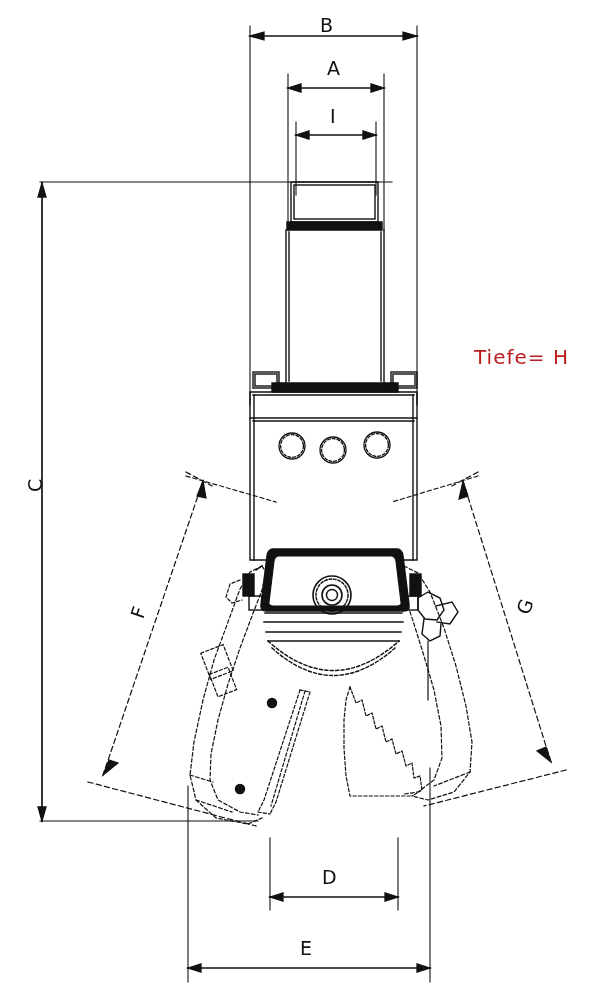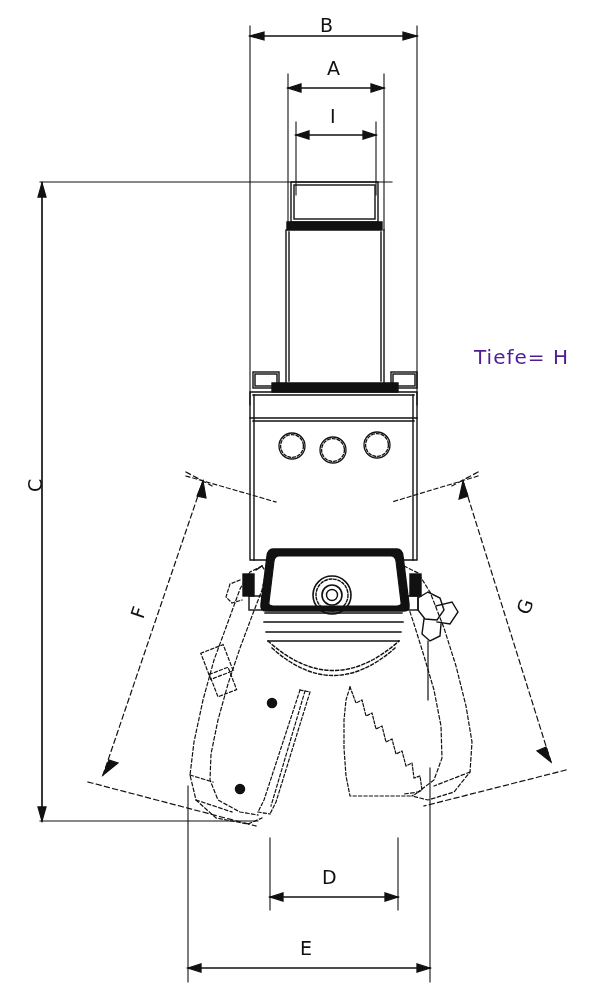--- a/index.html
+++ b/index.html
@@ -17,21 +17,21 @@
     font-size:19px;
     color:#111111;
     letter-spacing:0.5px;
     white-space:nowrap;
     user-select:none;
   }
   .depthtxt{
     position:absolute;
     font-family:"DejaVu Sans", sans-serif;
     font-size:20px;
-    color:#4c1d95;
+    color:#b91c1c;
     letter-spacing:1px;
     white-space:nowrap;
     user-select:none;
   }
 </style>
 </head>
 <body>
 
 <div id="stage">
 

